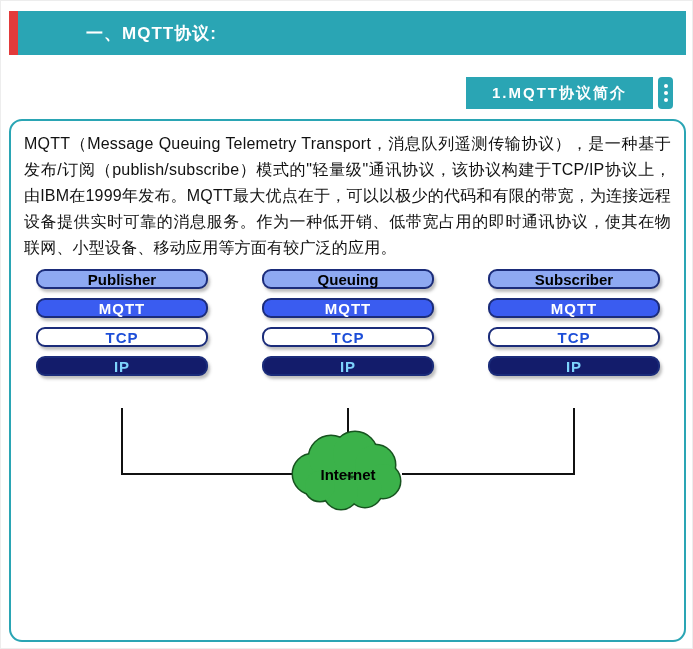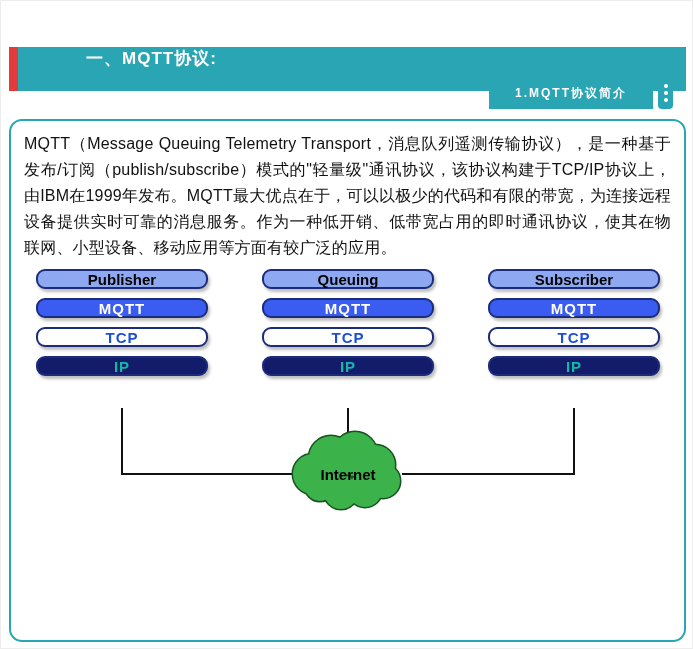--- a/index.html
+++ b/index.html
@@ -8,36 +8,36 @@
     font-family:"Liberation Sans","DejaVu Sans",sans-serif;
   }
   .page {
     position:relative; width:693px; height:649px;
     background:#ffffff; border:1px solid #ededed; box-sizing:border-box;
     overflow:hidden;
   }
   
   .header {
     position:absolute; left:8px; top:10px; width:677px; height:44px;
-    background:#2aa5b4; display:flex; align-items:flex-start;margin-top:36px;
+    background:#2aa5b4; display:flex; align-items:center;
   }
   .accent {
     position:absolute; left:0; top:0; width:9px; height:44px; background:#e23b3b;
   }
   .header-title {
     color:#ffffff; font-weight:bold; font-size:17px;
     padding-left:77px; letter-spacing:1px;
   }
   
   .badge-row {
     position:absolute; top:76px; right:19px; height:32px;
     display:flex; align-items:stretch; gap:5px;
   }
   .badge {
-    background:#2aa5b4; color:#ffffff; font-weight:bold; font-size:12px;
+    background:#2aa5b4; color:#ffffff; font-weight:bold; font-size:15px;
     letter-spacing:2px; display:flex; align-items:center; padding:0 26px;
   }
   .dots-btn {
     width:15px; background:#2aa5b4; border:none; border-radius:4px;
     display:flex; flex-direction:column; align-items:center; justify-content:center;
     gap:3px; cursor:pointer;
   }
   .dot { width:4px; height:4px; border-radius:50%; background:#ffffff; }
   
   .content-box {
@@ -58,21 +58,21 @@
     box-sizing:border-box; height:20px; margin-bottom:9px;
     border:2px solid #1b2c7a; border-radius:9px;
     display:flex; align-items:center; justify-content:center;
     font-weight:bold; font-size:15px;
     box-shadow:2px 3px 3px rgba(110,110,110,0.45);
   }
   .box:last-child { margin-bottom:0; }
   .role { background:#8ea9f2; color:#000000; }
   .mqtt { background:#3a5cf0; color:#ffffff; letter-spacing:1px; }
   .tcp  { background:#ffffff; color:#1d4ed8; letter-spacing:1px; }
-  .ip   { background:#131c6b; color:#14b8a6; letter-spacing:1px; }
+  .ip   { background:#131c6b; color:#7dd3fc; letter-spacing:1px; }
 </style>
 </head>
 <body>
 
 <div class="page">
 
   <div class="header">
     <div class="accent"></div>
     <span class="header-title">一、MQTT协议:</span>
   </div>

